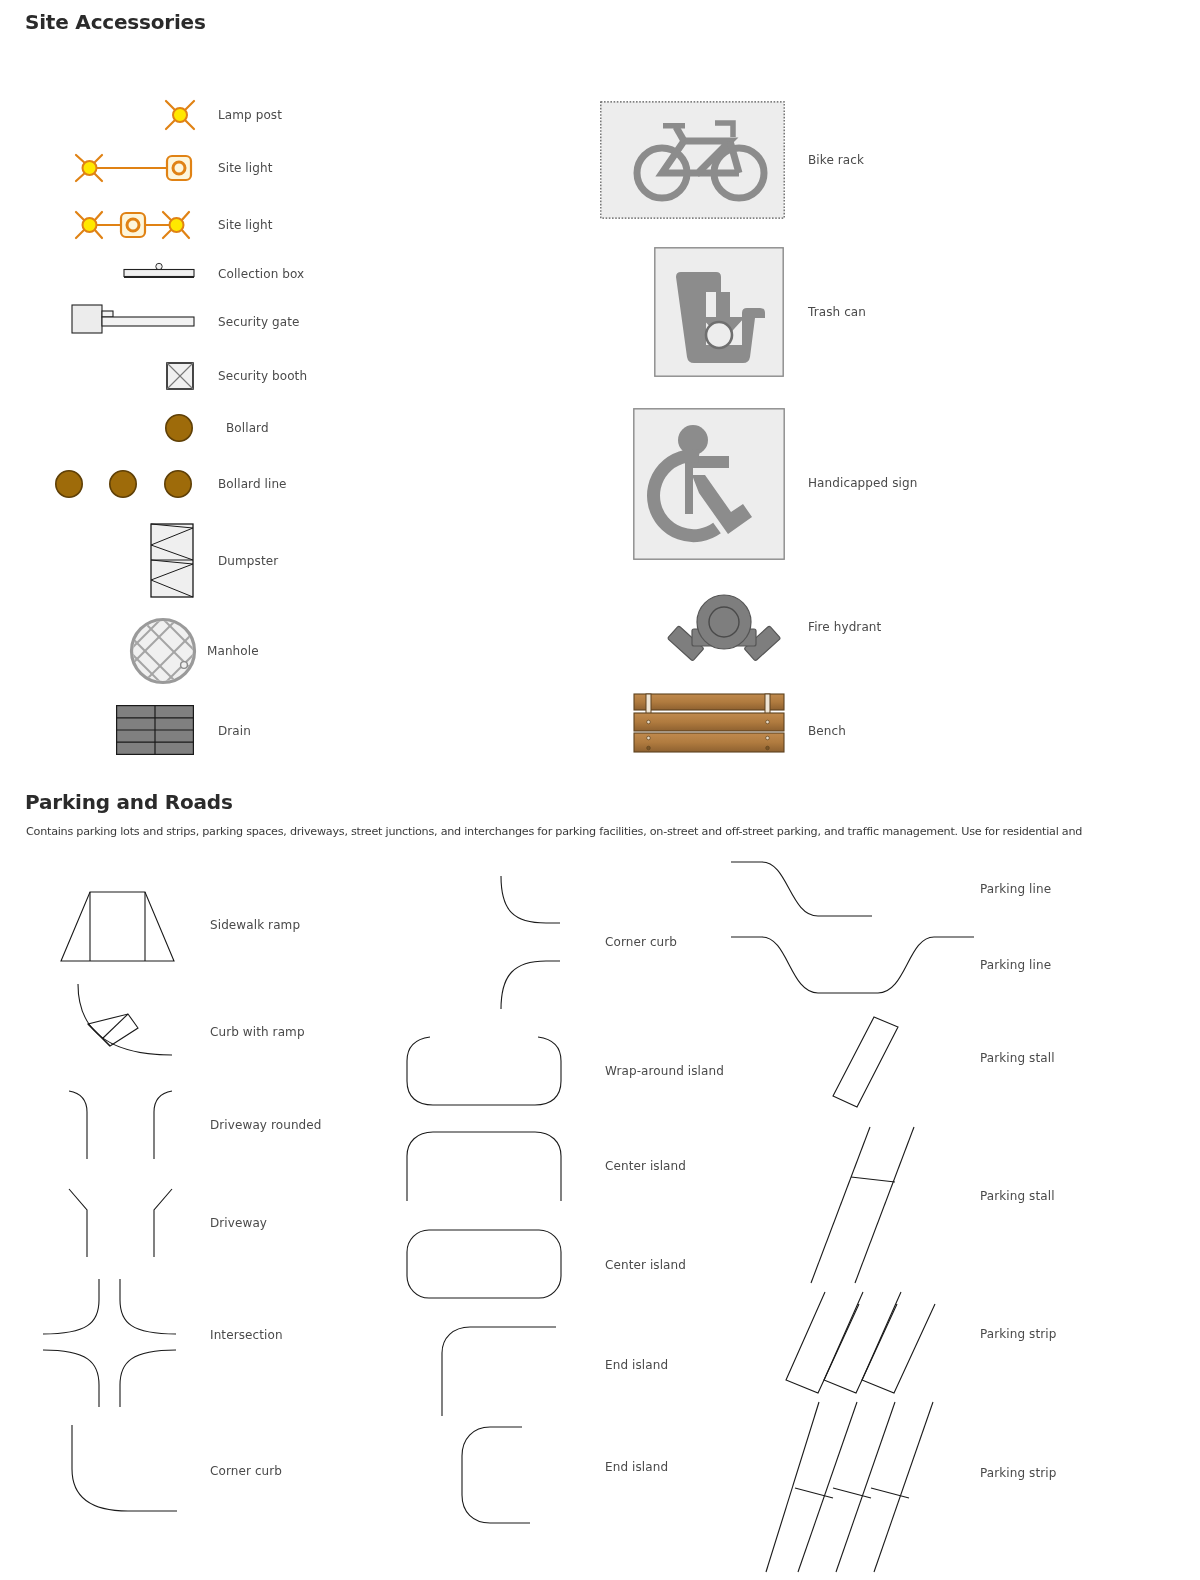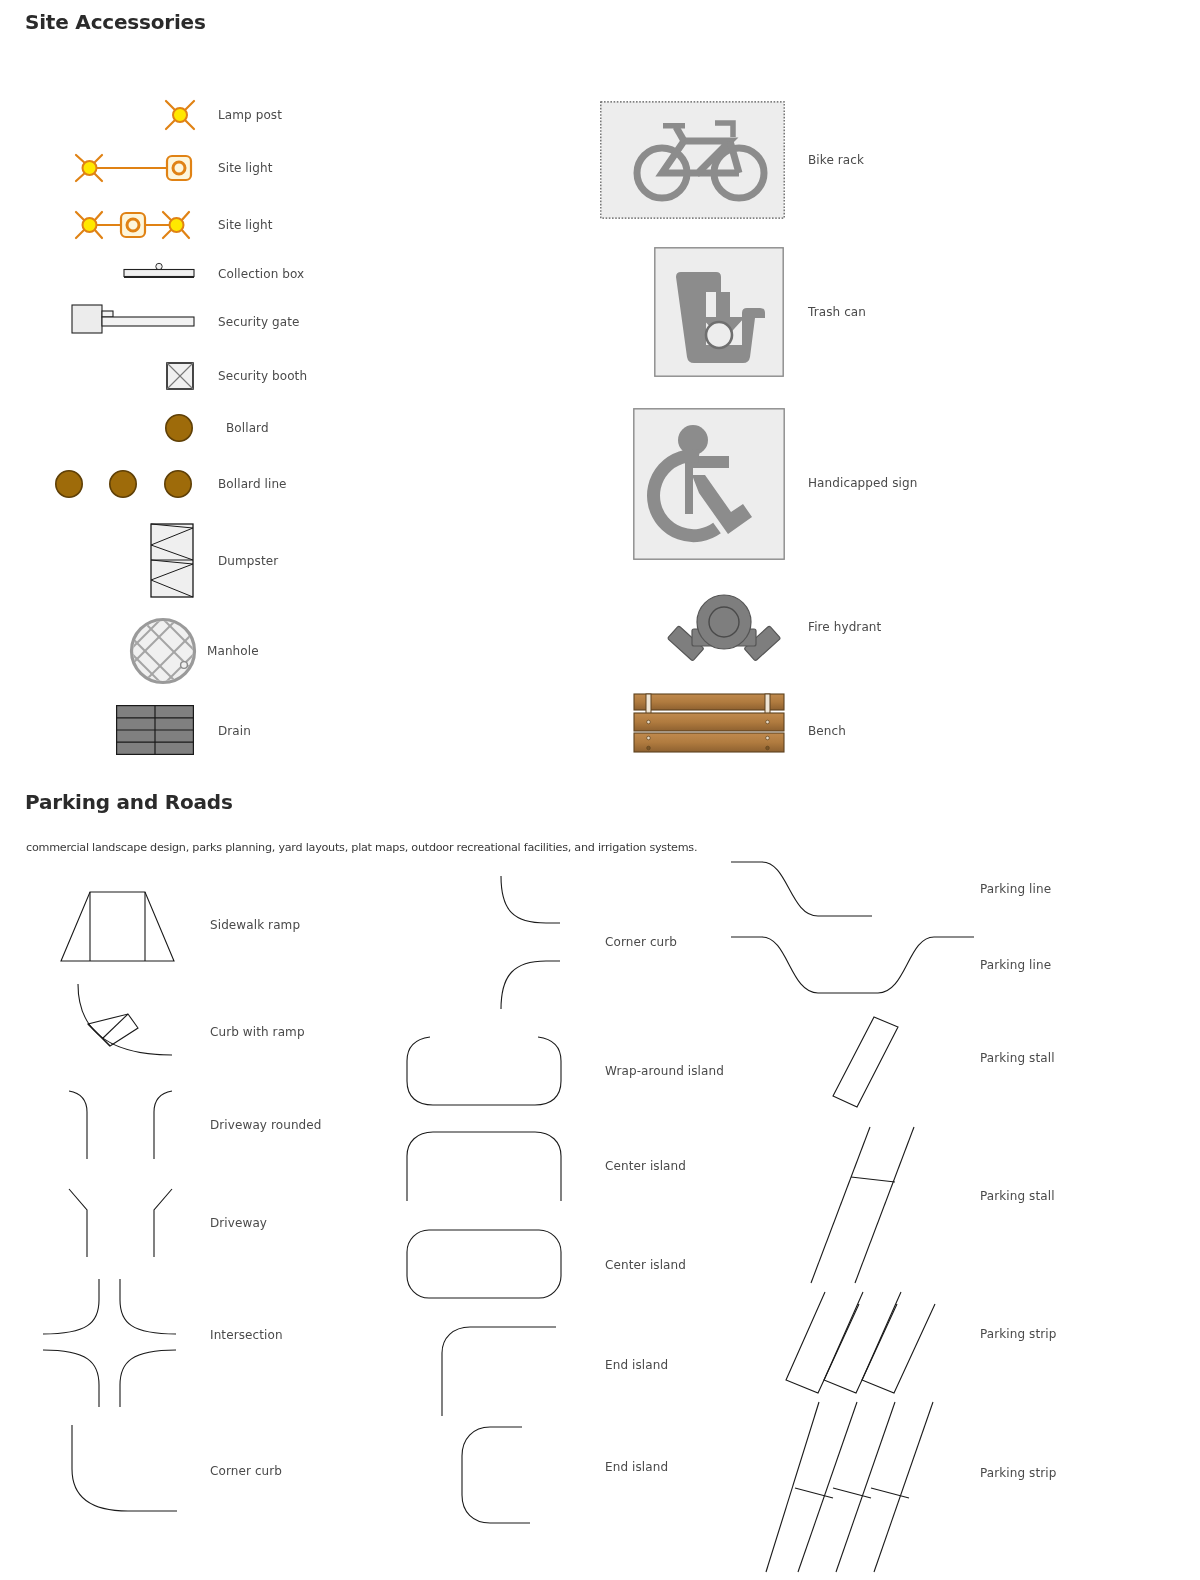--- a/index.html
+++ b/index.html
@@ -261,22 +261,21 @@
     <circle cx="134.5" cy="46" r="1.8" fill="#E7DAC6" stroke="#5E4320" stroke-width="0.7"></circle>
     <circle cx="15.5" cy="56" r="1.8" fill="#7A5526" stroke="#5E4320" stroke-width="0.7"></circle>
     <circle cx="134.5" cy="56" r="1.8" fill="#7A5526" stroke="#5E4320" stroke-width="0.7"></circle>
   </svg>
 </div>
 <div class="label" style="left:808px; top:716px;margin-top:8px;">Bench</div>
 
 <div class="section-title" style="left:25px; top:790px;">Parking and Roads</div>
 
 <div class="section-desc" style="left:26px; top:824px; width:1090px;">
-  <br>
-  <span>commercial landscape design, parks planning, yard layouts, plat maps, outdoor recreational facilities, and irrigation systems.</span>
+  <span>Contains parking lots and strips, parking spaces, driveways, street junctions, and interchanges for parking facilities, on-street and off-street parking, and traffic management. Use for residential and</span><br>
 </div>
 
 <div class="shape" style="left:60px; top:891px;">
   <svg width="115" height="71" viewBox="0 0 115 71">
     <g fill="none" stroke="#1a1a1a" stroke-width="1.1">
       <path d="M30 1 L85 1 L114 70 L1 70 Z"></path>
       <line x1="30" y1="1" x2="30" y2="70"></line>
       <line x1="85" y1="1" x2="85" y2="70"></line>
     </g>
   </svg>

